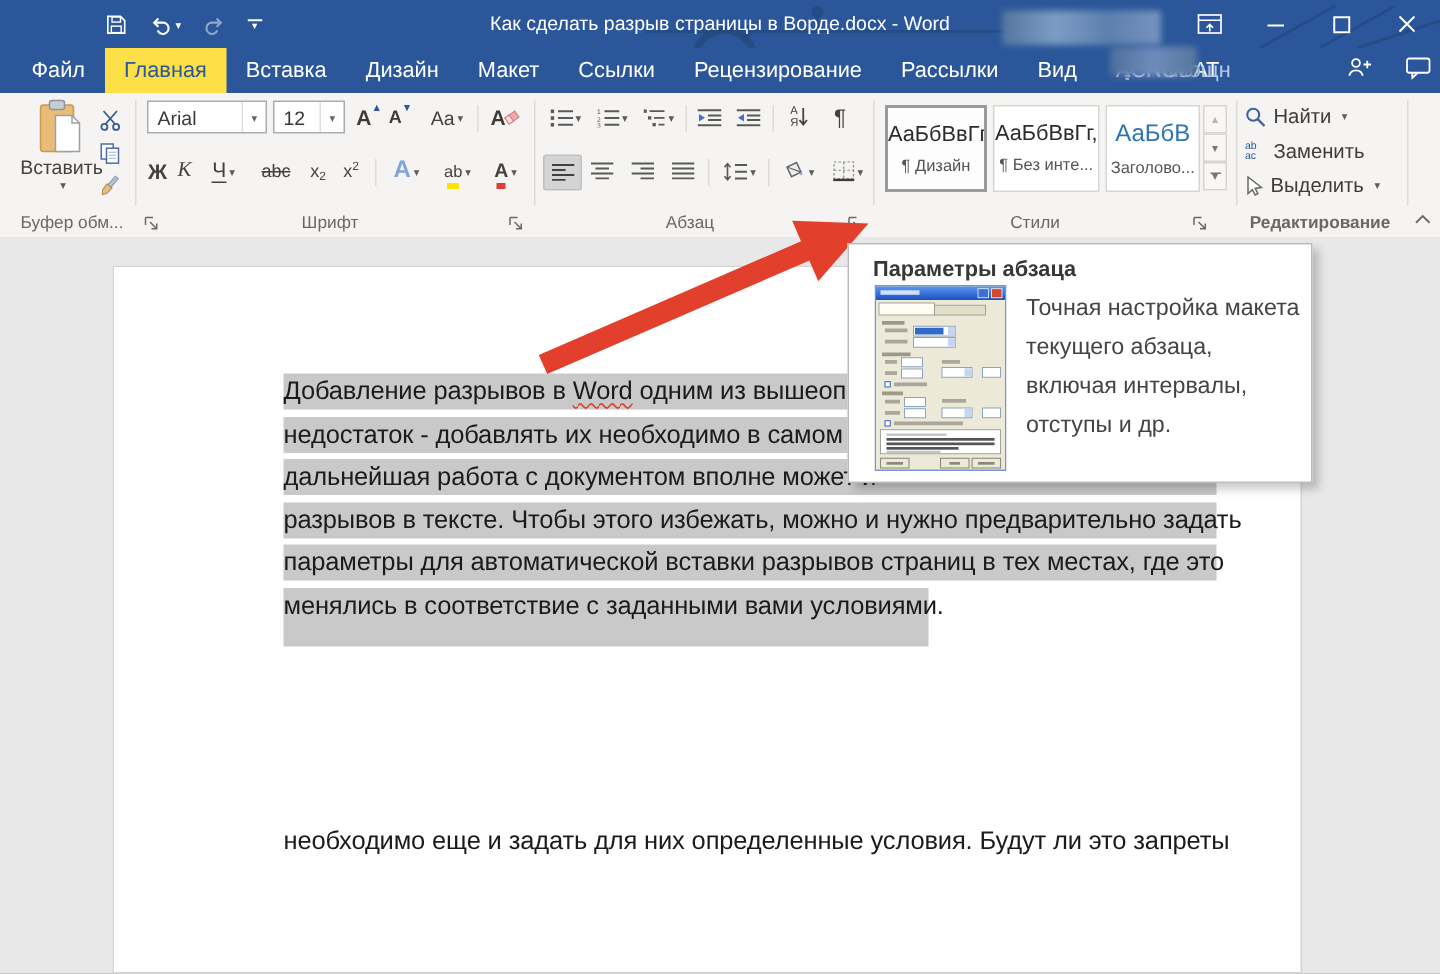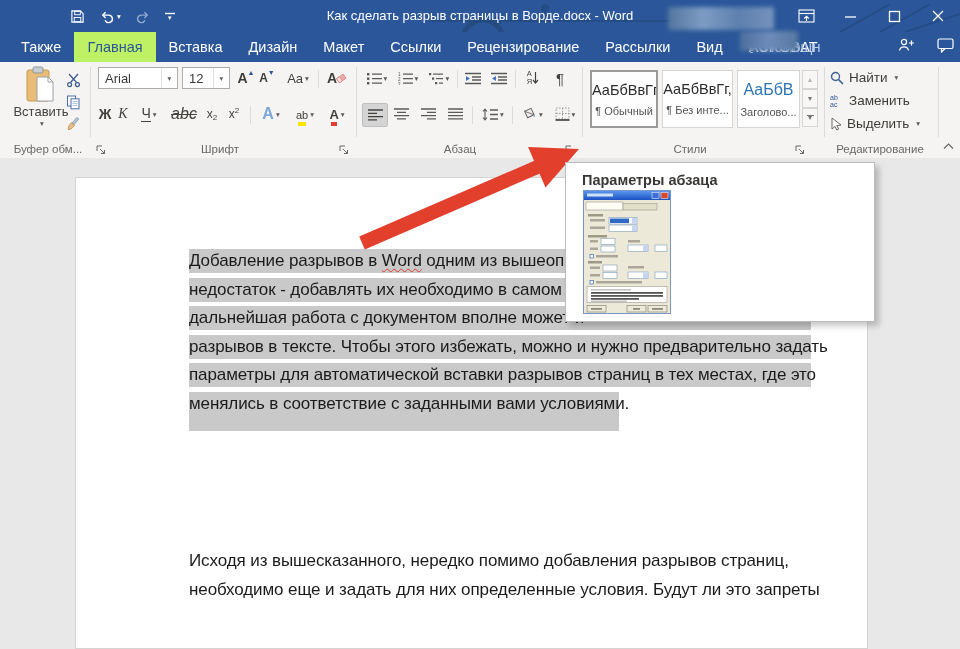--- a/index.html
+++ b/index.html
@@ -14,21 +14,21 @@
   .title-text{position:absolute;left:0;top:0;width:960px;height:32px;line-height:32px;
               text-align:center;color:#ffffff;font-size:13px;z-index:1;}
   .censor{position:absolute;border-radius:2px;filter:blur(2px);z-index:1;}
   .winbtns{position:absolute;right:0;top:0;height:32px;display:flex;align-items:center;z-index:2;}
   .winbtn{width:44px;height:32px;display:flex;align-items:center;justify-content:center;}
 
   
   .tabrow{position:absolute;left:0;top:32px;width:960px;height:30px;background:#2b579a;}
   .tabs{position:absolute;left:8px;top:0;display:flex;height:30px;}
   .tab{height:30px;line-height:30px;padding:0 13px;color:#ffffff;font-size:14.5px;white-space:nowrap;}
-  .tab.active{background:#bef264;color:#2b579a;}
+  .tab.active{background:#fde047;color:#2b579a;}
   .assistant{position:absolute;left:745px;top:0;height:30px;display:flex;align-items:center;gap:6px;
              color:#b9cce9;font-size:14.5px;}
   .tabrow-right{position:absolute;right:6px;top:0;height:30px;display:flex;align-items:center;gap:22px;}
 
   
   .ribbon{position:absolute;left:0;top:62px;width:960px;height:96px;background:#f5f4f2;
           border-bottom:1px solid #c9c8c6;color:#44423f;}
   .vsep{position:absolute;top:5px;height:70px;width:1px;background:#dcdbd9;}
   .grp-label{position:absolute;bottom:3px;font-size:11.5px;color:#6a6866;text-align:center;white-space:nowrap;}
   .launcher{position:absolute;bottom:3px;width:13px;height:13px;}
@@ -149,21 +149,21 @@
       <span class="winbtn">
         <svg width="14" height="14">
             <path d="M2 2l10 10M12 2L2 12" stroke="#fff" stroke-width="1.3"></path>
           </svg>
       </span>
     </div>
   </div>
 
   <div class="tabrow">
     <div class="tabs">
-      <span class="tab">Также</span>
+      <span class="tab">Файл</span>
       <span class="tab active">Главная</span>
       <span class="tab">Вставка</span>
       <span class="tab">Дизайн</span>
       <span class="tab">Макет</span>
       <span class="tab">Ссылки</span>
       <span class="tab">Рецензирование</span>
       <span class="tab">Рассылки</span>
       <span class="tab">Вид</span>
       <span class="tab">ACROBAT</span>
     </div>
@@ -264,21 +264,21 @@
           </g>
         </svg>
     </span>
 
     <span class="rbtn" style="left:96px;top:41px;width:18px;height:22px;font-weight:bold;font-size:14px;">Ж</span>
     <span class="rbtn" style="left:115px;top:41px;width:16px;height:22px;font-style:italic;font-family:'Liberation Serif',serif;font-size:14px;">К</span>
     <span class="rbtn" style="left:134px;top:41px;width:30px;height:22px;">
       <span style="font-size:14px;border-bottom:1.5px solid #44423f;line-height:15px;">Ч</span>
       <span class="dd">▾</span>
     </span>
-    <span class="rbtn" style="left:170px;top:41px;width:28px;height:22px;text-decoration:line-through;font-size:16px;font-style:italic;">abc</span>
+    <span class="rbtn" style="left:170px;top:41px;width:28px;height:22px;text-decoration:line-through;font-size:12px;">abc</span>
     <span class="rbtn" style="left:202px;top:41px;width:20px;height:22px;">
       <span style="font-size:12px;">x</span>
         <span style="font-size:8px;position:relative;top:3px;">2</span>
     </span>
     <span class="rbtn" style="left:224px;top:41px;width:20px;height:22px;">
       <span style="font-size:12px;">x</span>
         <span style="font-size:8px;position:relative;top:-4px;">2</span>
     </span>
     <span class="vsep" style="left:250px;top:44px;height:18px;"></span>
     <span class="rbtn" style="left:255px;top:41px;width:32px;height:22px;">
@@ -413,21 +413,21 @@
     <span class="launcher" style="left:564px;">
       <svg width="12" height="12" viewBox="0 0 12 12">
           <path d="M2 2h5M2 2v5" stroke="#6a6866" fill="none"></path>
           <path d="M5 5l4.5 4.5M9.5 6v3.5H6" stroke="#6a6866" fill="none"></path>
         </svg>
     </span>
     <span class="vsep" style="left:582px;"></span>
 
     <div class="stylecard sel" style="left:590px;width:68px;">
       <div class="prev">АаБбВвГг,</div>
-      <div class="nm">¶ Обычный</div>
+      <div class="nm">¶ Дизайн</div>
     </div>
     <div class="stylecard" style="left:662px;width:71px;">
       <div class="prev">АаБбВвГг,</div>
       <div class="nm">¶ Без инте...</div>
     </div>
     <div class="stylecard" style="left:737px;width:63px;">
       <div class="prev head">АаБбВ</div>
       <div class="nm">Заголово...</div>
     </div>
     <span class="galbtn" style="top:8px;color:#b5b5b5;">▴</span>
@@ -460,41 +460,40 @@
       </span>
       <span>Заменить</span>
     </span>
     <span class="editrow" style="top:54px;">
       <svg width="12" height="14" viewBox="0 0 12 14">
           <path d="M2 1v11l3-2.6 1.8 3.6 1.8-.9L6.8 8.6 11 8z" fill="#fff" stroke="#6a6866" stroke-width="1"></path>
         </svg>
       <span>Выделить</span>
         <span class="dd">▾</span>
     </span>
-    <span class="grp-label" style="left:822px;width:116px;">Редактирование</span>
+    <span class="grp-label" style="left:822px;width:116px;font-weight:bold;">Редактирование</span>
     <span class="vsep" style="left:938px;"></span>
     <span class="rbtn" style="left:940px;top:76px;width:16px;height:16px;">
       <svg width="11" height="8" viewBox="0 0 11 8">
           <path d="M1 6.5 5.5 2 10 6.5" fill="none" stroke="#6a6866" stroke-width="1.2"></path>
         </svg>
     </span>
   </div>
 
   <div class="docarea">
     <div class="page">
       <div class="selblock doc-text">
         <div class="sline"><span>Добавление разрывов в </span><span class="wavy">Word</span><span> одним из вышеописа</span></div>
         <div class="sline">недостаток - добавлять их необходимо в самом ко</div>
         <div class="sline">дальнейшая работа с документом вполне может и</div>
         <div class="sline">разрывов в тексте. Чтобы этого избежать, можно и нужно предварительно задать</div>
         <div class="sline">параметры для автоматической вставки разрывов страниц в тех местах, где это</div>
         <div class="sline last">менялись в соответствие с заданными вами условиями.</div>
       </div>
       <div class="bodypara doc-text">
-        <div class="bline">Исходя из вышесказанного, нередко помимо добавления разрывов страниц,</div>
         <div class="bline">необходимо еще и задать для них определенные условия. Будут ли это запреты</div>
       </div>
     </div>
   </div>
 
   <svg class="arrow-svg" width="960" height="649">
     <polygon points="364.8,249.4 359.2,236.6 539.5,158.5 545.1,171.3" fill="#e2402c"></polygon>
     <polygon points="579,149 545.5,187.5 528.1,147.1" fill="#e2402c"></polygon>
   </svg>
 
@@ -550,15 +549,16 @@
       <rect x="8" y="105" width="72" height="1.8" fill="#555"></rect>
       <rect x="8" y="108" width="48" height="1.8" fill="#555"></rect>
       <rect x="8" y="110.5" width="36" height="1.6" fill="#c4c4c4"></rect>
       <rect x="4" y="115.5" width="19" height="6.5" fill="#ece9d8" stroke="#8a8a7c" stroke-width="0.7"></rect>
       <rect x="44" y="115.5" width="19" height="6.5" fill="#ece9d8" stroke="#8a8a7c" stroke-width="0.7"></rect>
       <rect x="65" y="115.5" width="19" height="6.5" fill="#ece9d8" stroke="#8a8a7c" stroke-width="0.7"></rect>
       <rect x="8" y="118" width="11" height="1.8" fill="#8a8a7c"></rect>
       <rect x="50" y="118" width="7" height="1.8" fill="#8a8a7c"></rect>
       <rect x="69" y="118" width="11" height="1.8" fill="#8a8a7c"></rect>
     </svg>
+    <div class="tt-desc">Точная настройка макета текущего абзаца, включая интервалы, отступы и др.</div>
   </div>
 
 </div>
 
 </body></html>

